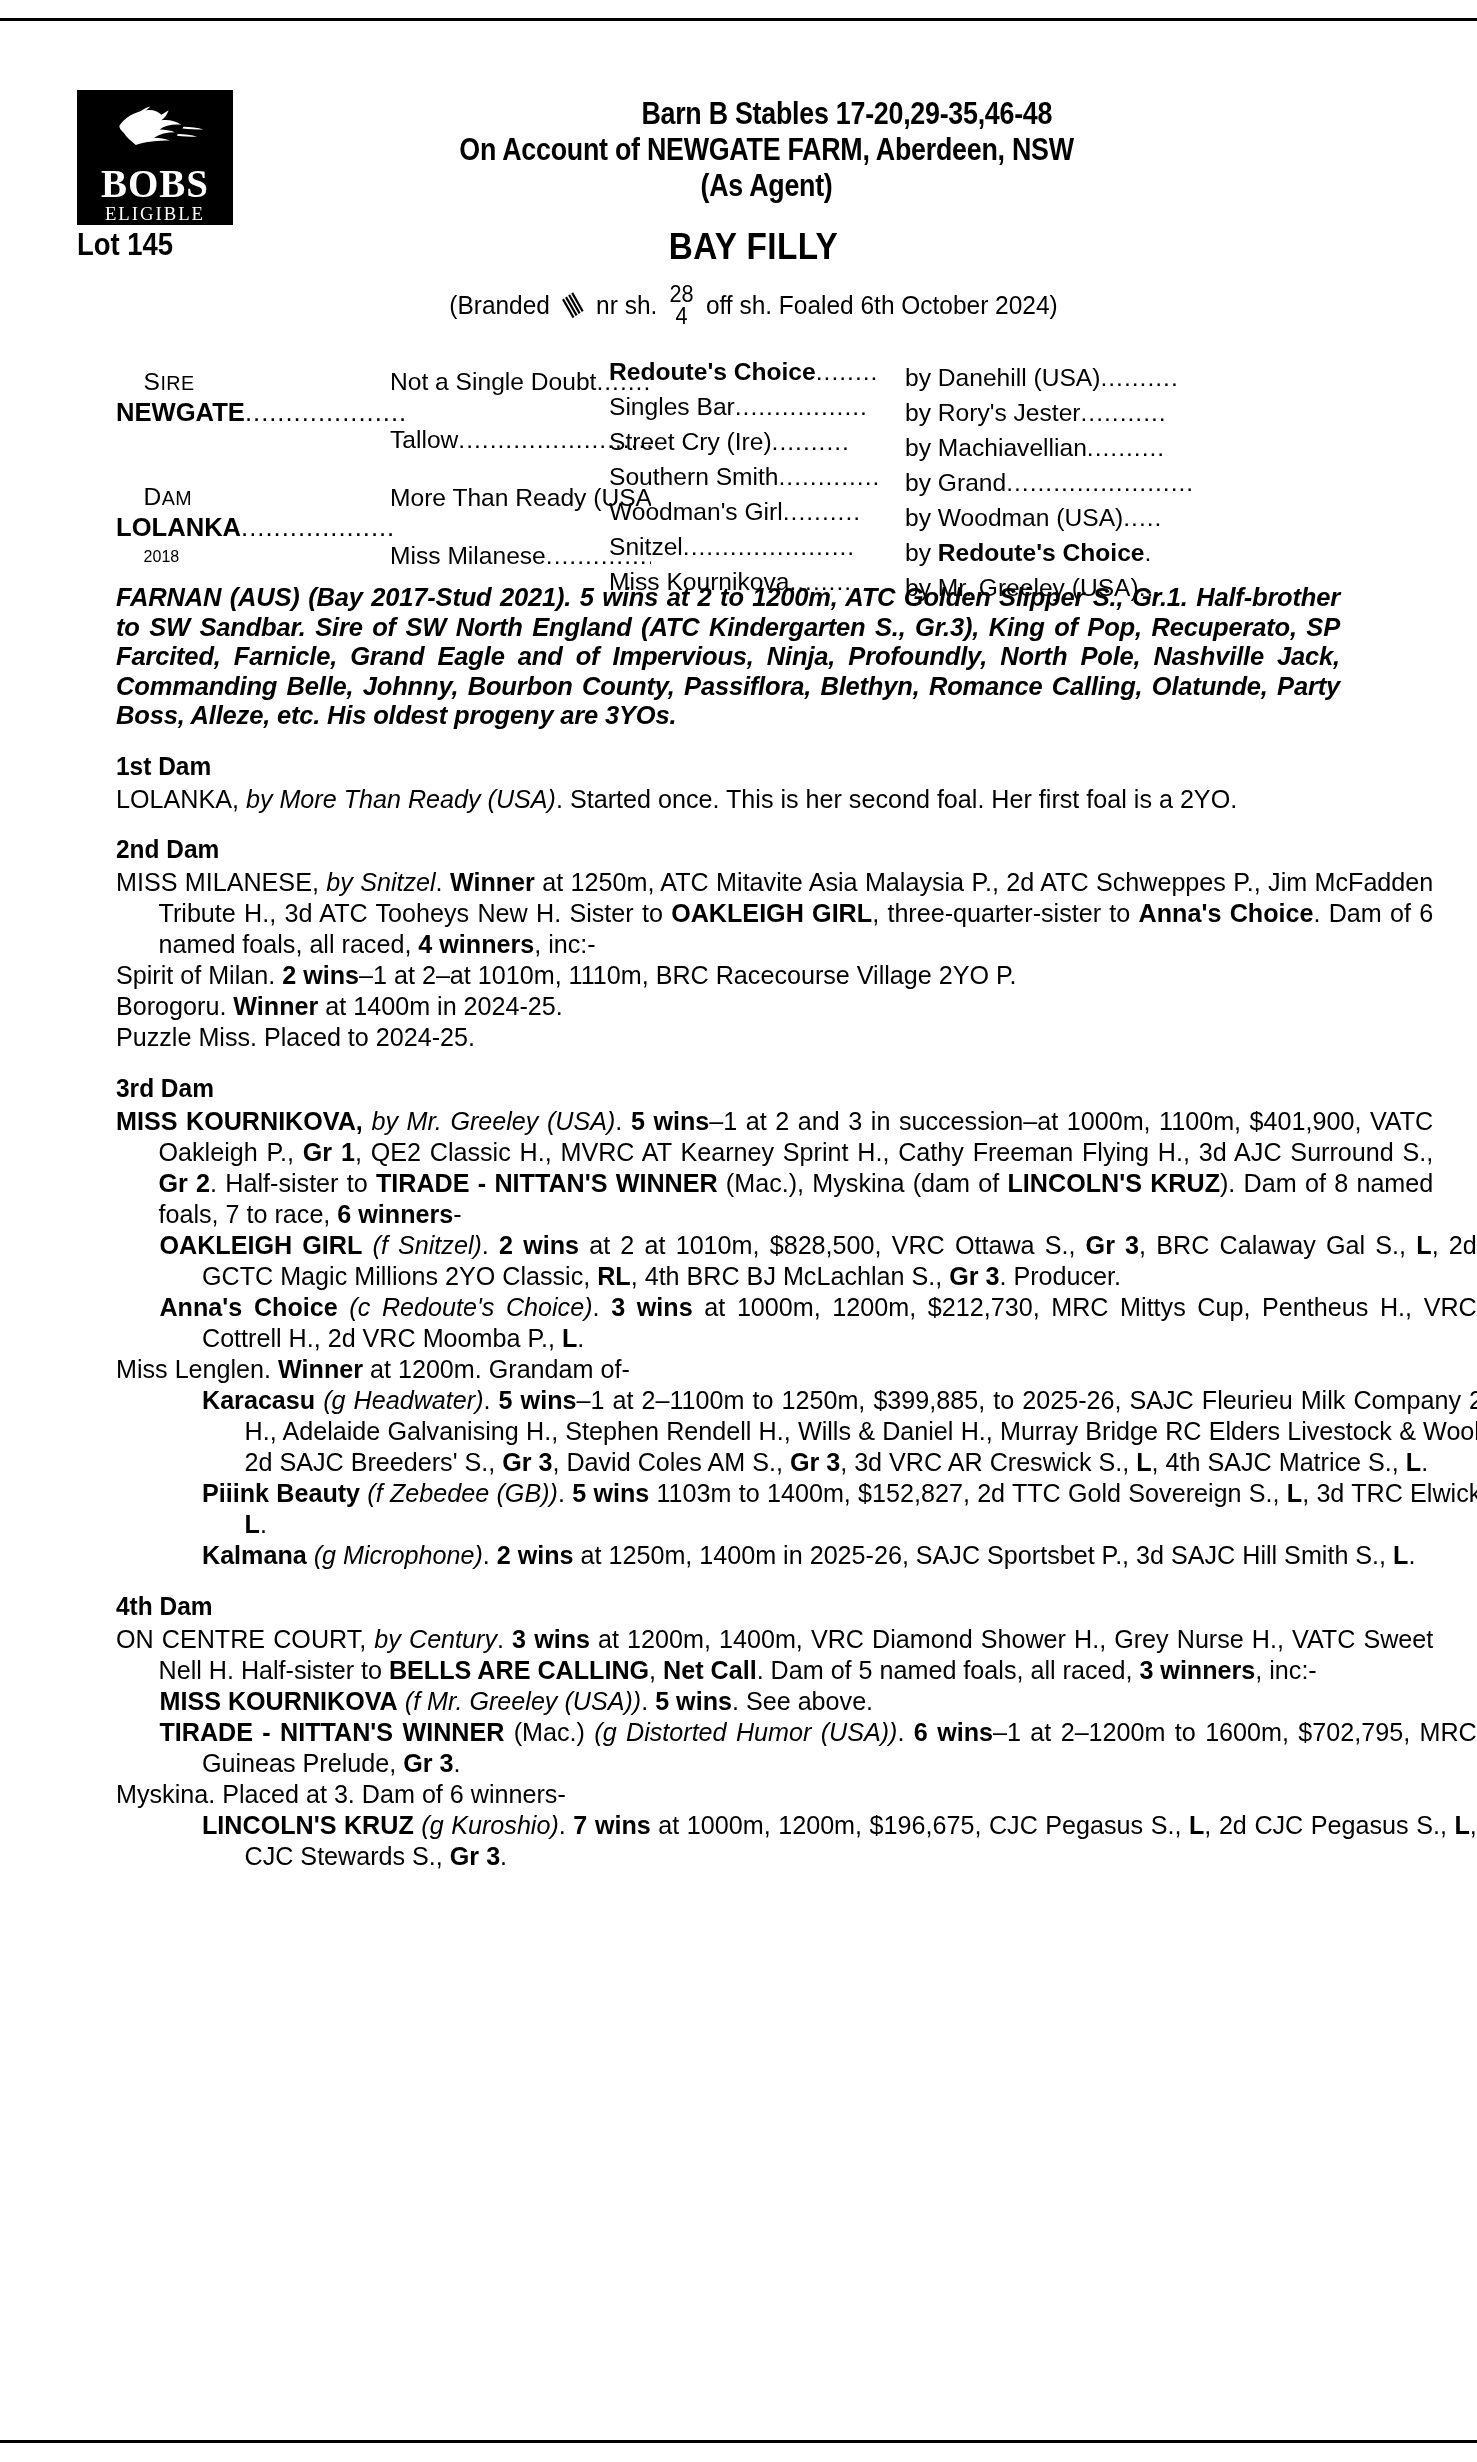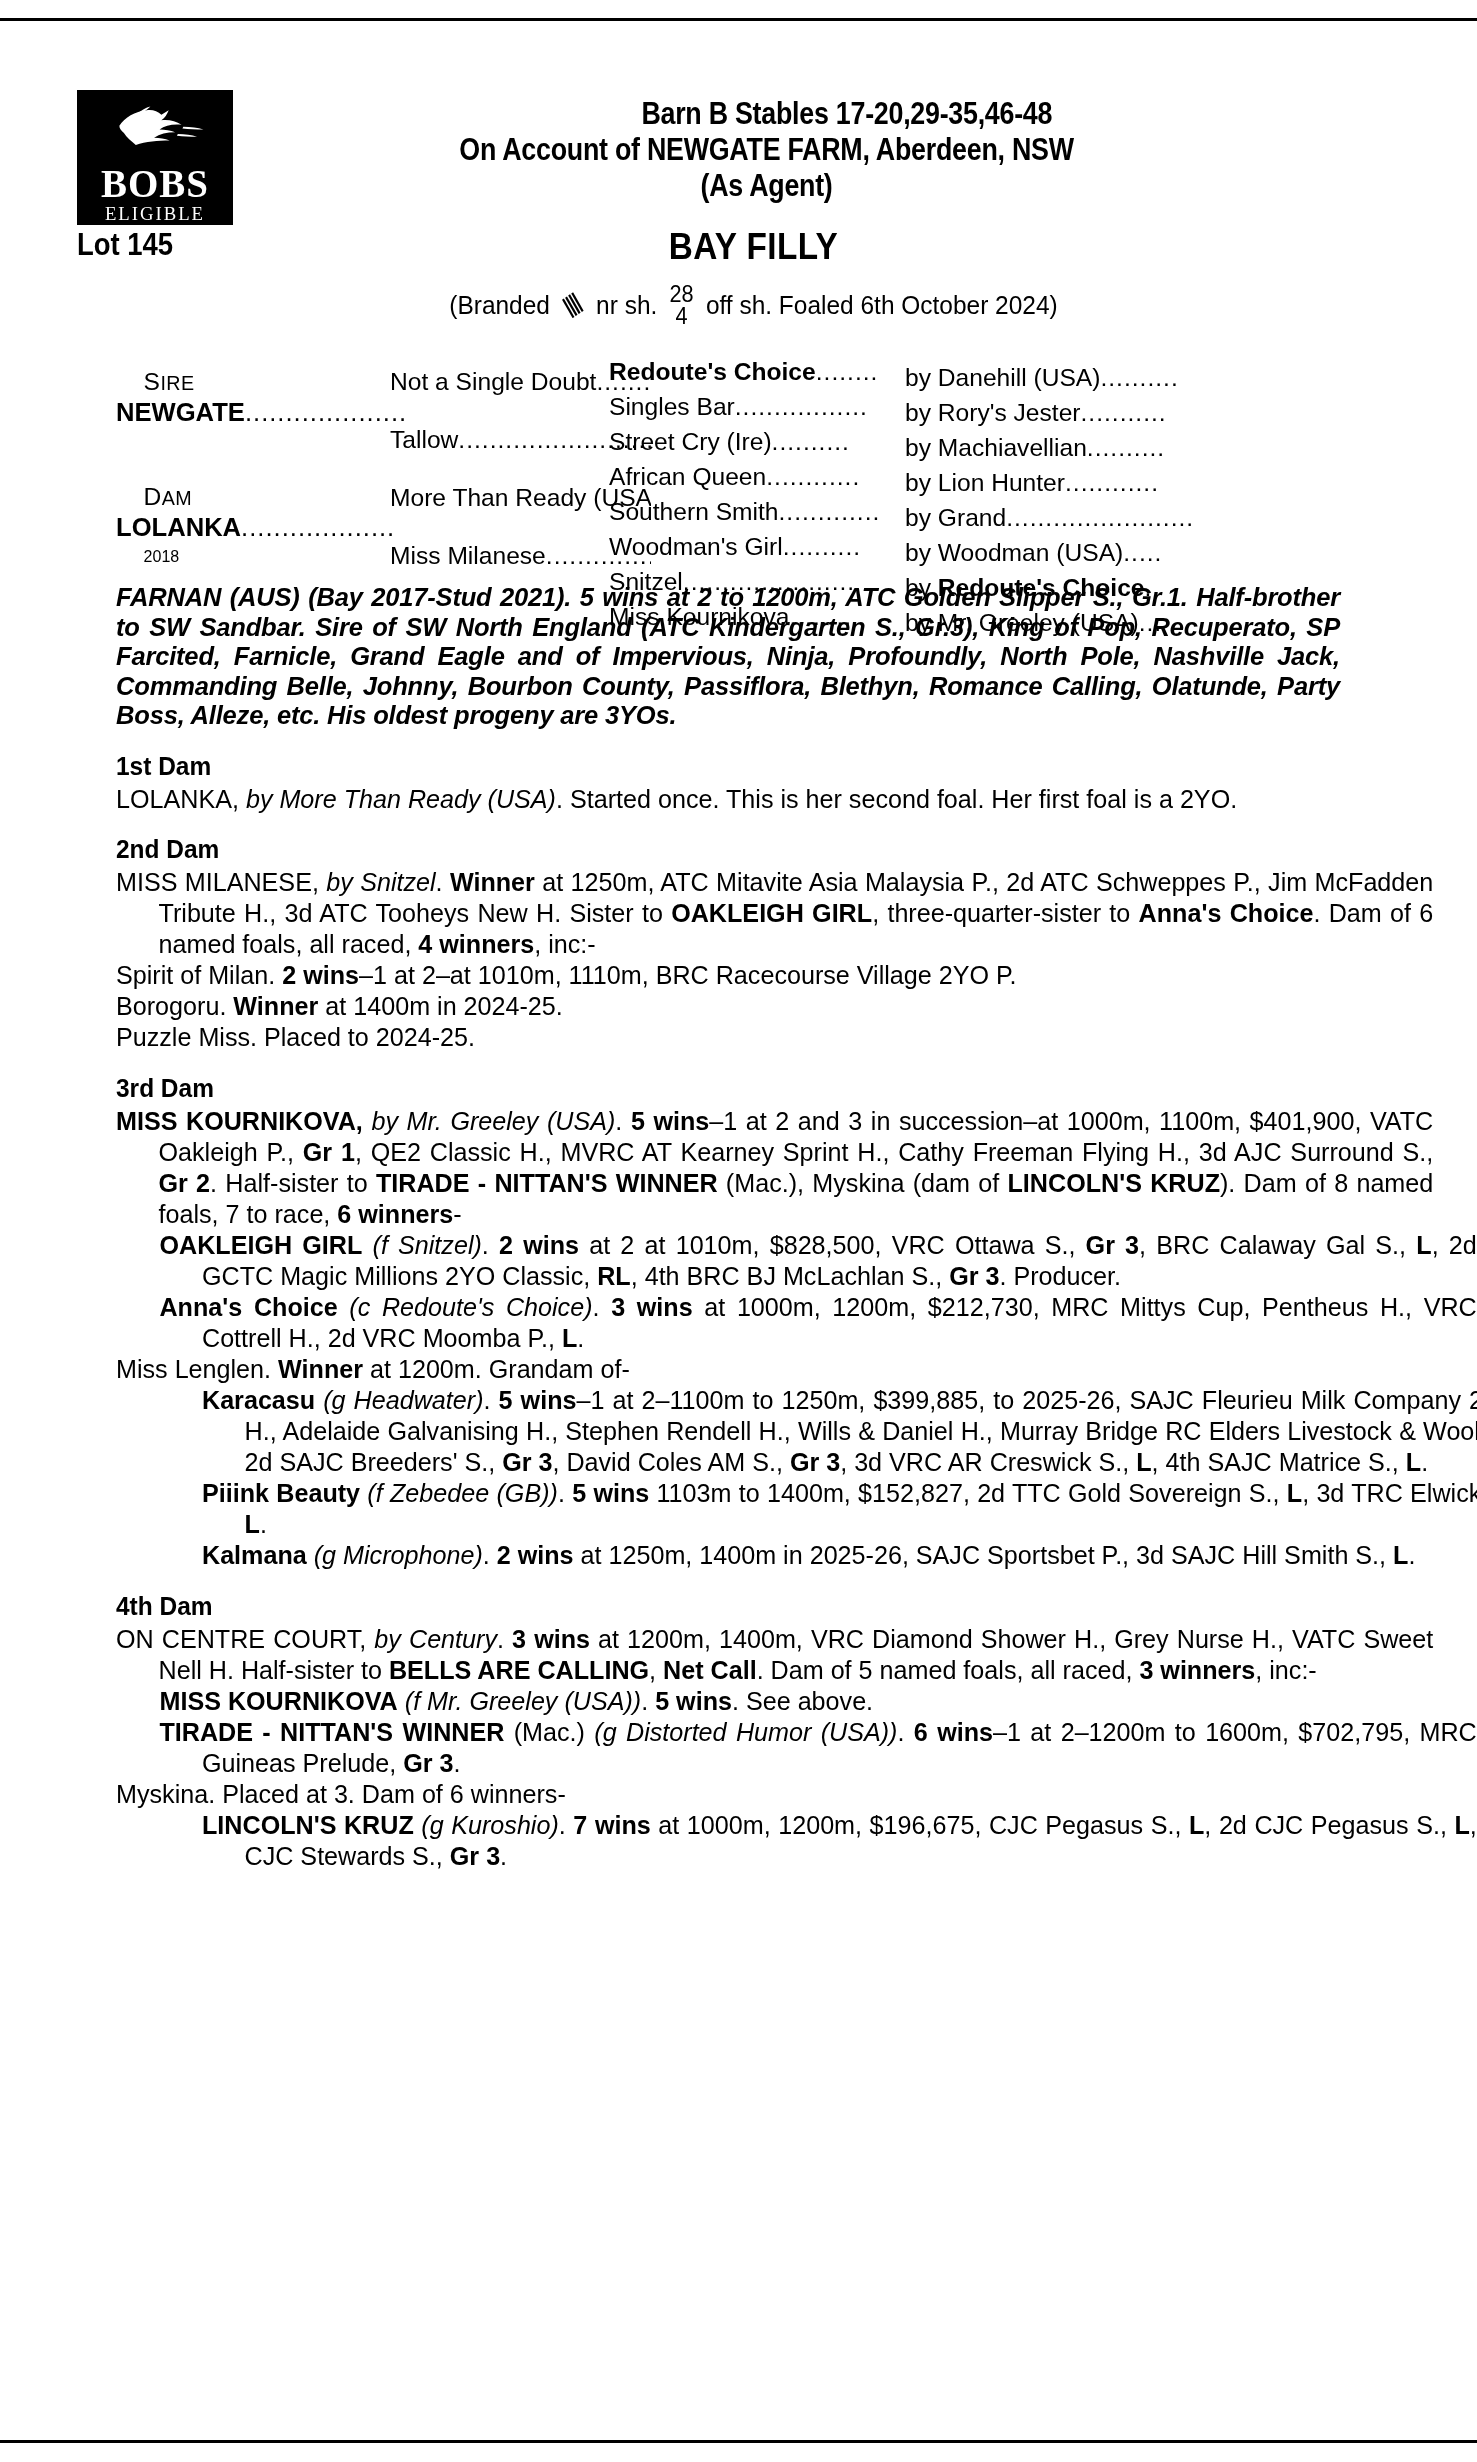--- a/index.html
+++ b/index.html
@@ -257,23 +257,20 @@
         <div class="p3row">
           <span class="p3a"><span class="bold">Redoute's Choice</span><span class="dots">........</span></span><span class="p3b"><span>by Danehill (USA)</span><span class="dots">..........</span></span>
         </div>
         <div class="p3row">
           <span class="p3a"><span>Singles Bar</span><span class="dots">.................</span></span><span class="p3b"><span>by Rory's Jester</span><span class="dots">...........</span></span>
         </div>
         <div class="p3row">
           <span class="p3a"><span>Street Cry (Ire)</span><span class="dots">..........</span></span><span class="p3b"><span>by Machiavellian</span><span class="dots">..........</span></span>
         </div>
         <div class="p3row">
-          <span class="p3a"><span>African Queen</span><span class="dots">............</span></span><span class="p3b"><span>by Lion Hunter</span><span class="dots">............</span></span>
-        </div>
-        <div class="p3row">
           <span class="p3a"><span>Southern Smith</span><span class="dots">.............</span></span><span class="p3b"><span>by Grand</span><span class="dots">........................</span></span>
         </div>
         <div class="p3row">
           <span class="p3a"><span>Woodman's Girl</span><span class="dots">..........</span></span><span class="p3b"><span>by Woodman (USA)</span><span class="dots">.....</span></span>
         </div>
         <div class="p3row">
           <span class="p3a"><span>Snitzel</span><span class="dots">......................</span></span><span class="p3b"><span>by </span><span class="bold">Redoute's Choice</span><span class="dots">.</span></span>
         </div>
         <div class="p3row">
           <span class="p3a"><span>Miss Kournikova</span><span class="dots">........</span></span><span class="p3b"><span>by Mr. Greeley (USA)</span><span class="dots">...</span></span>

